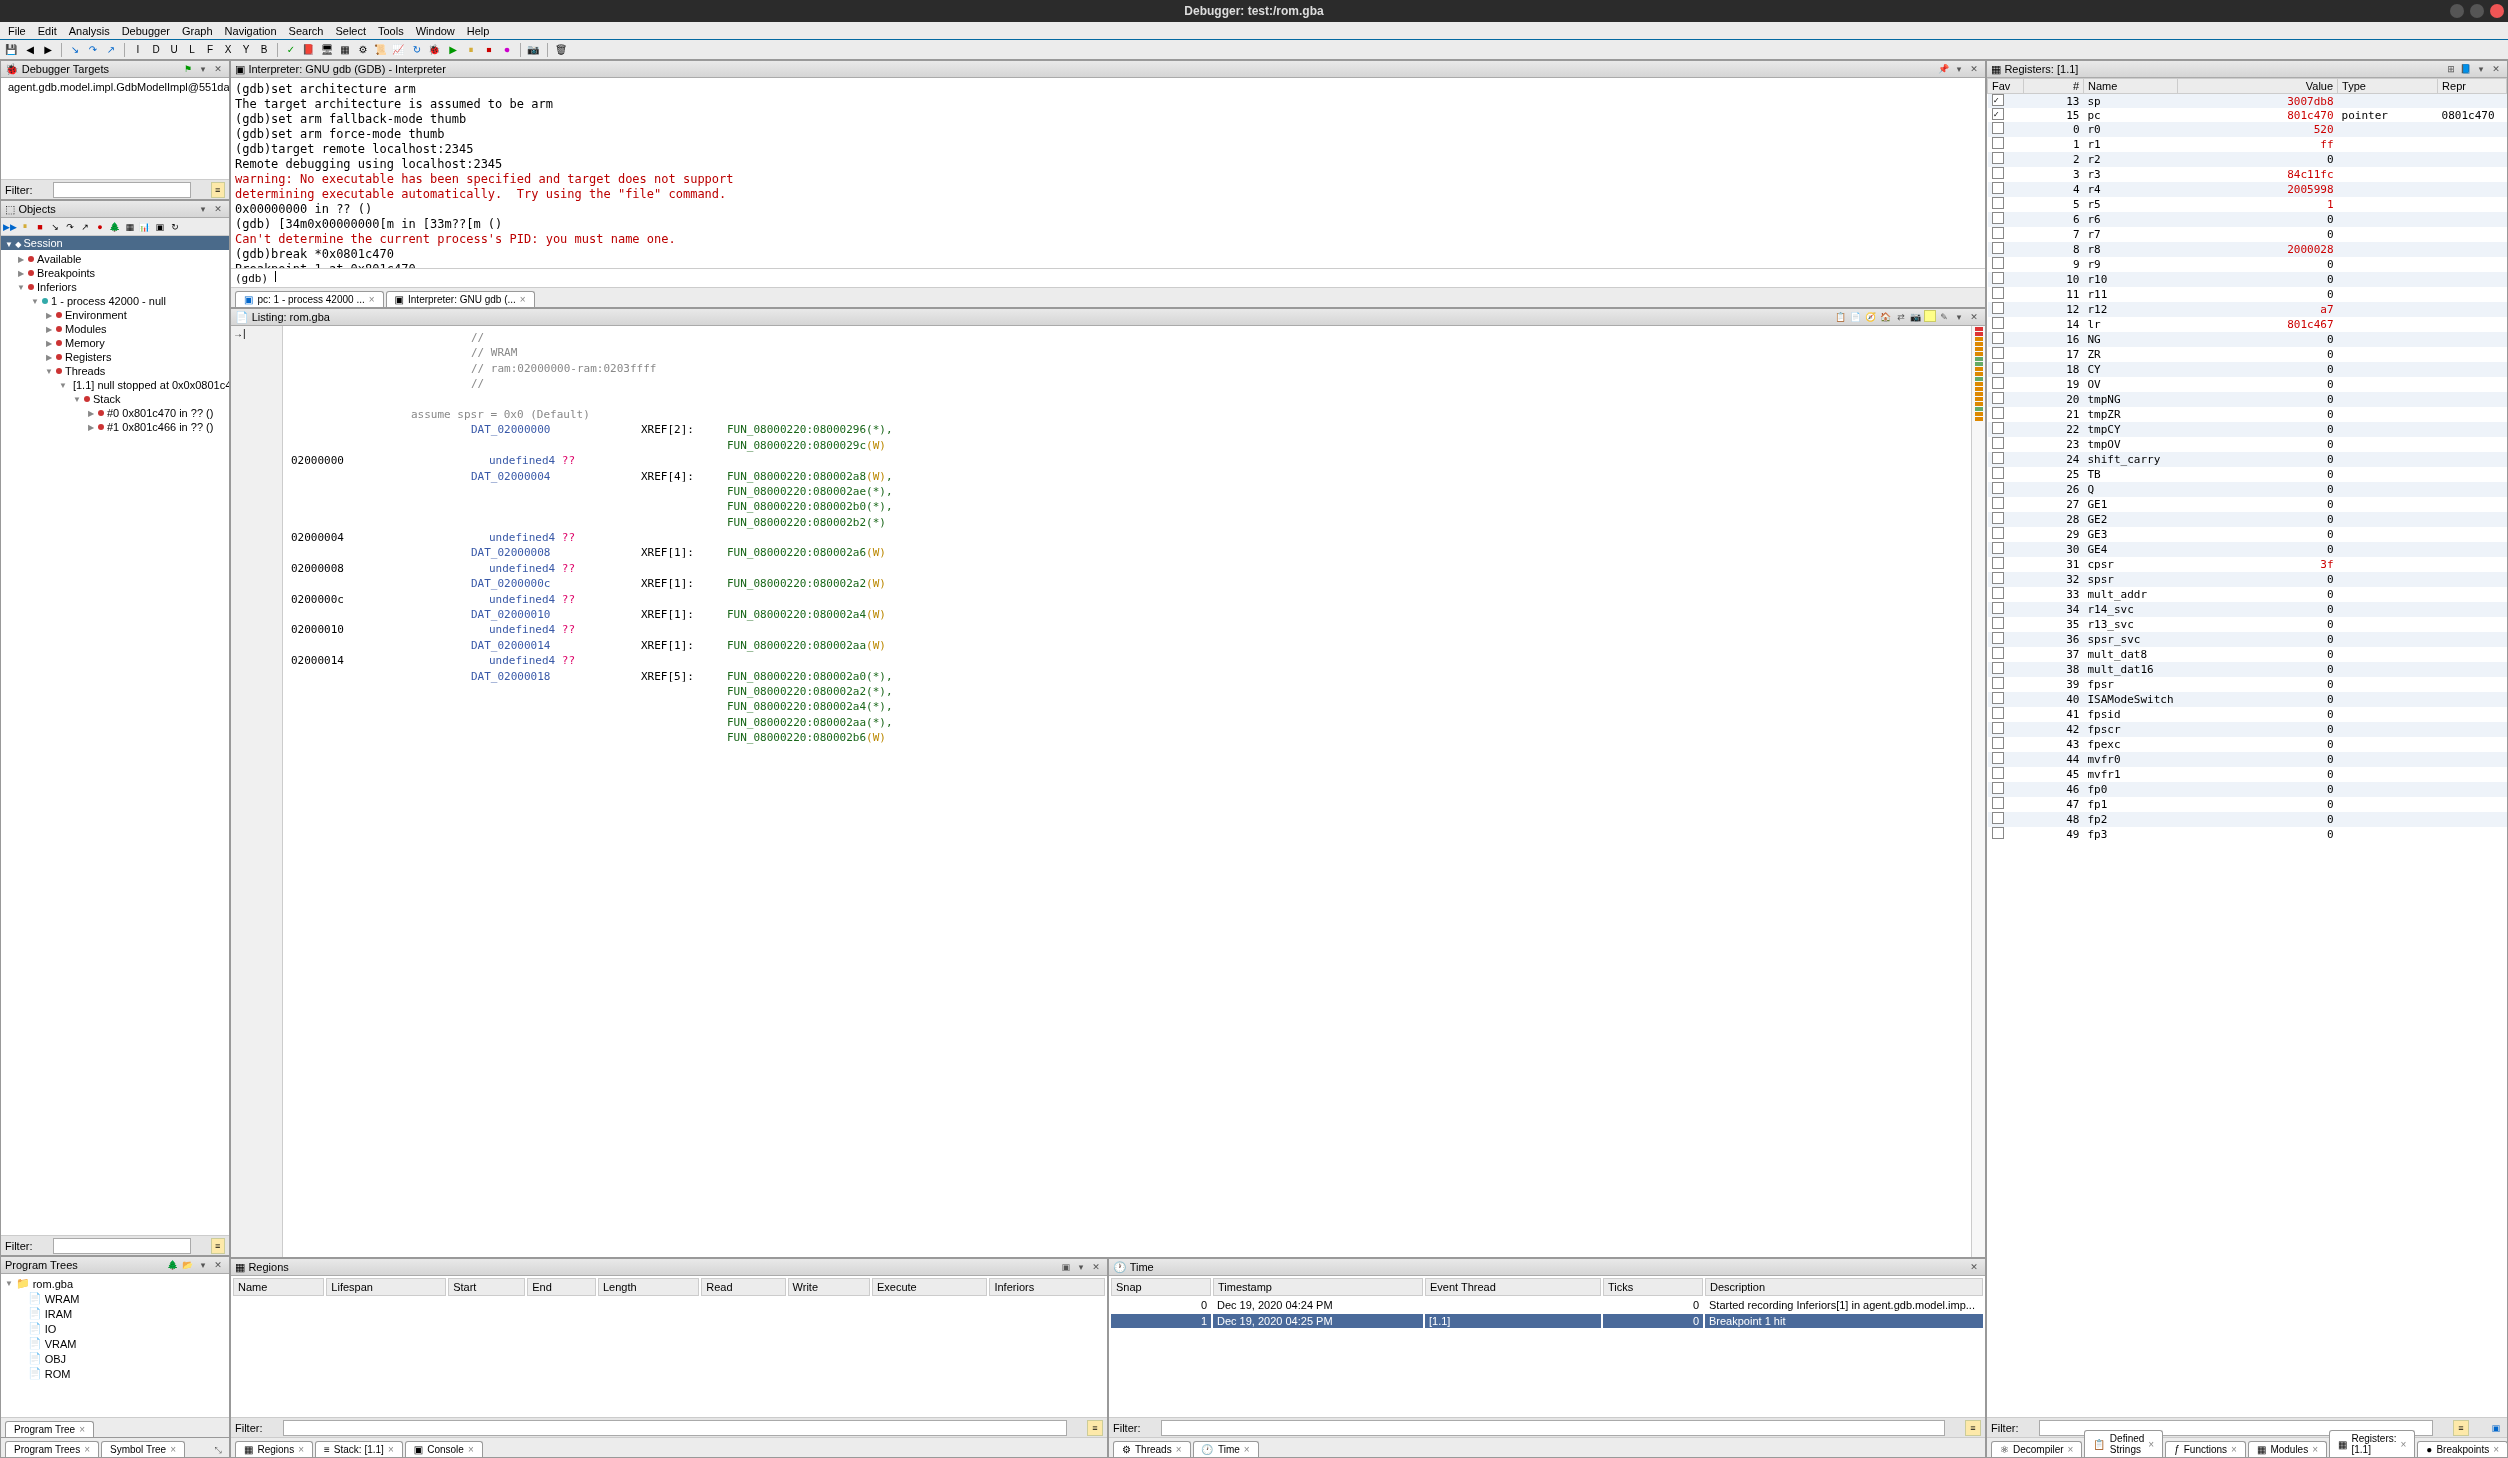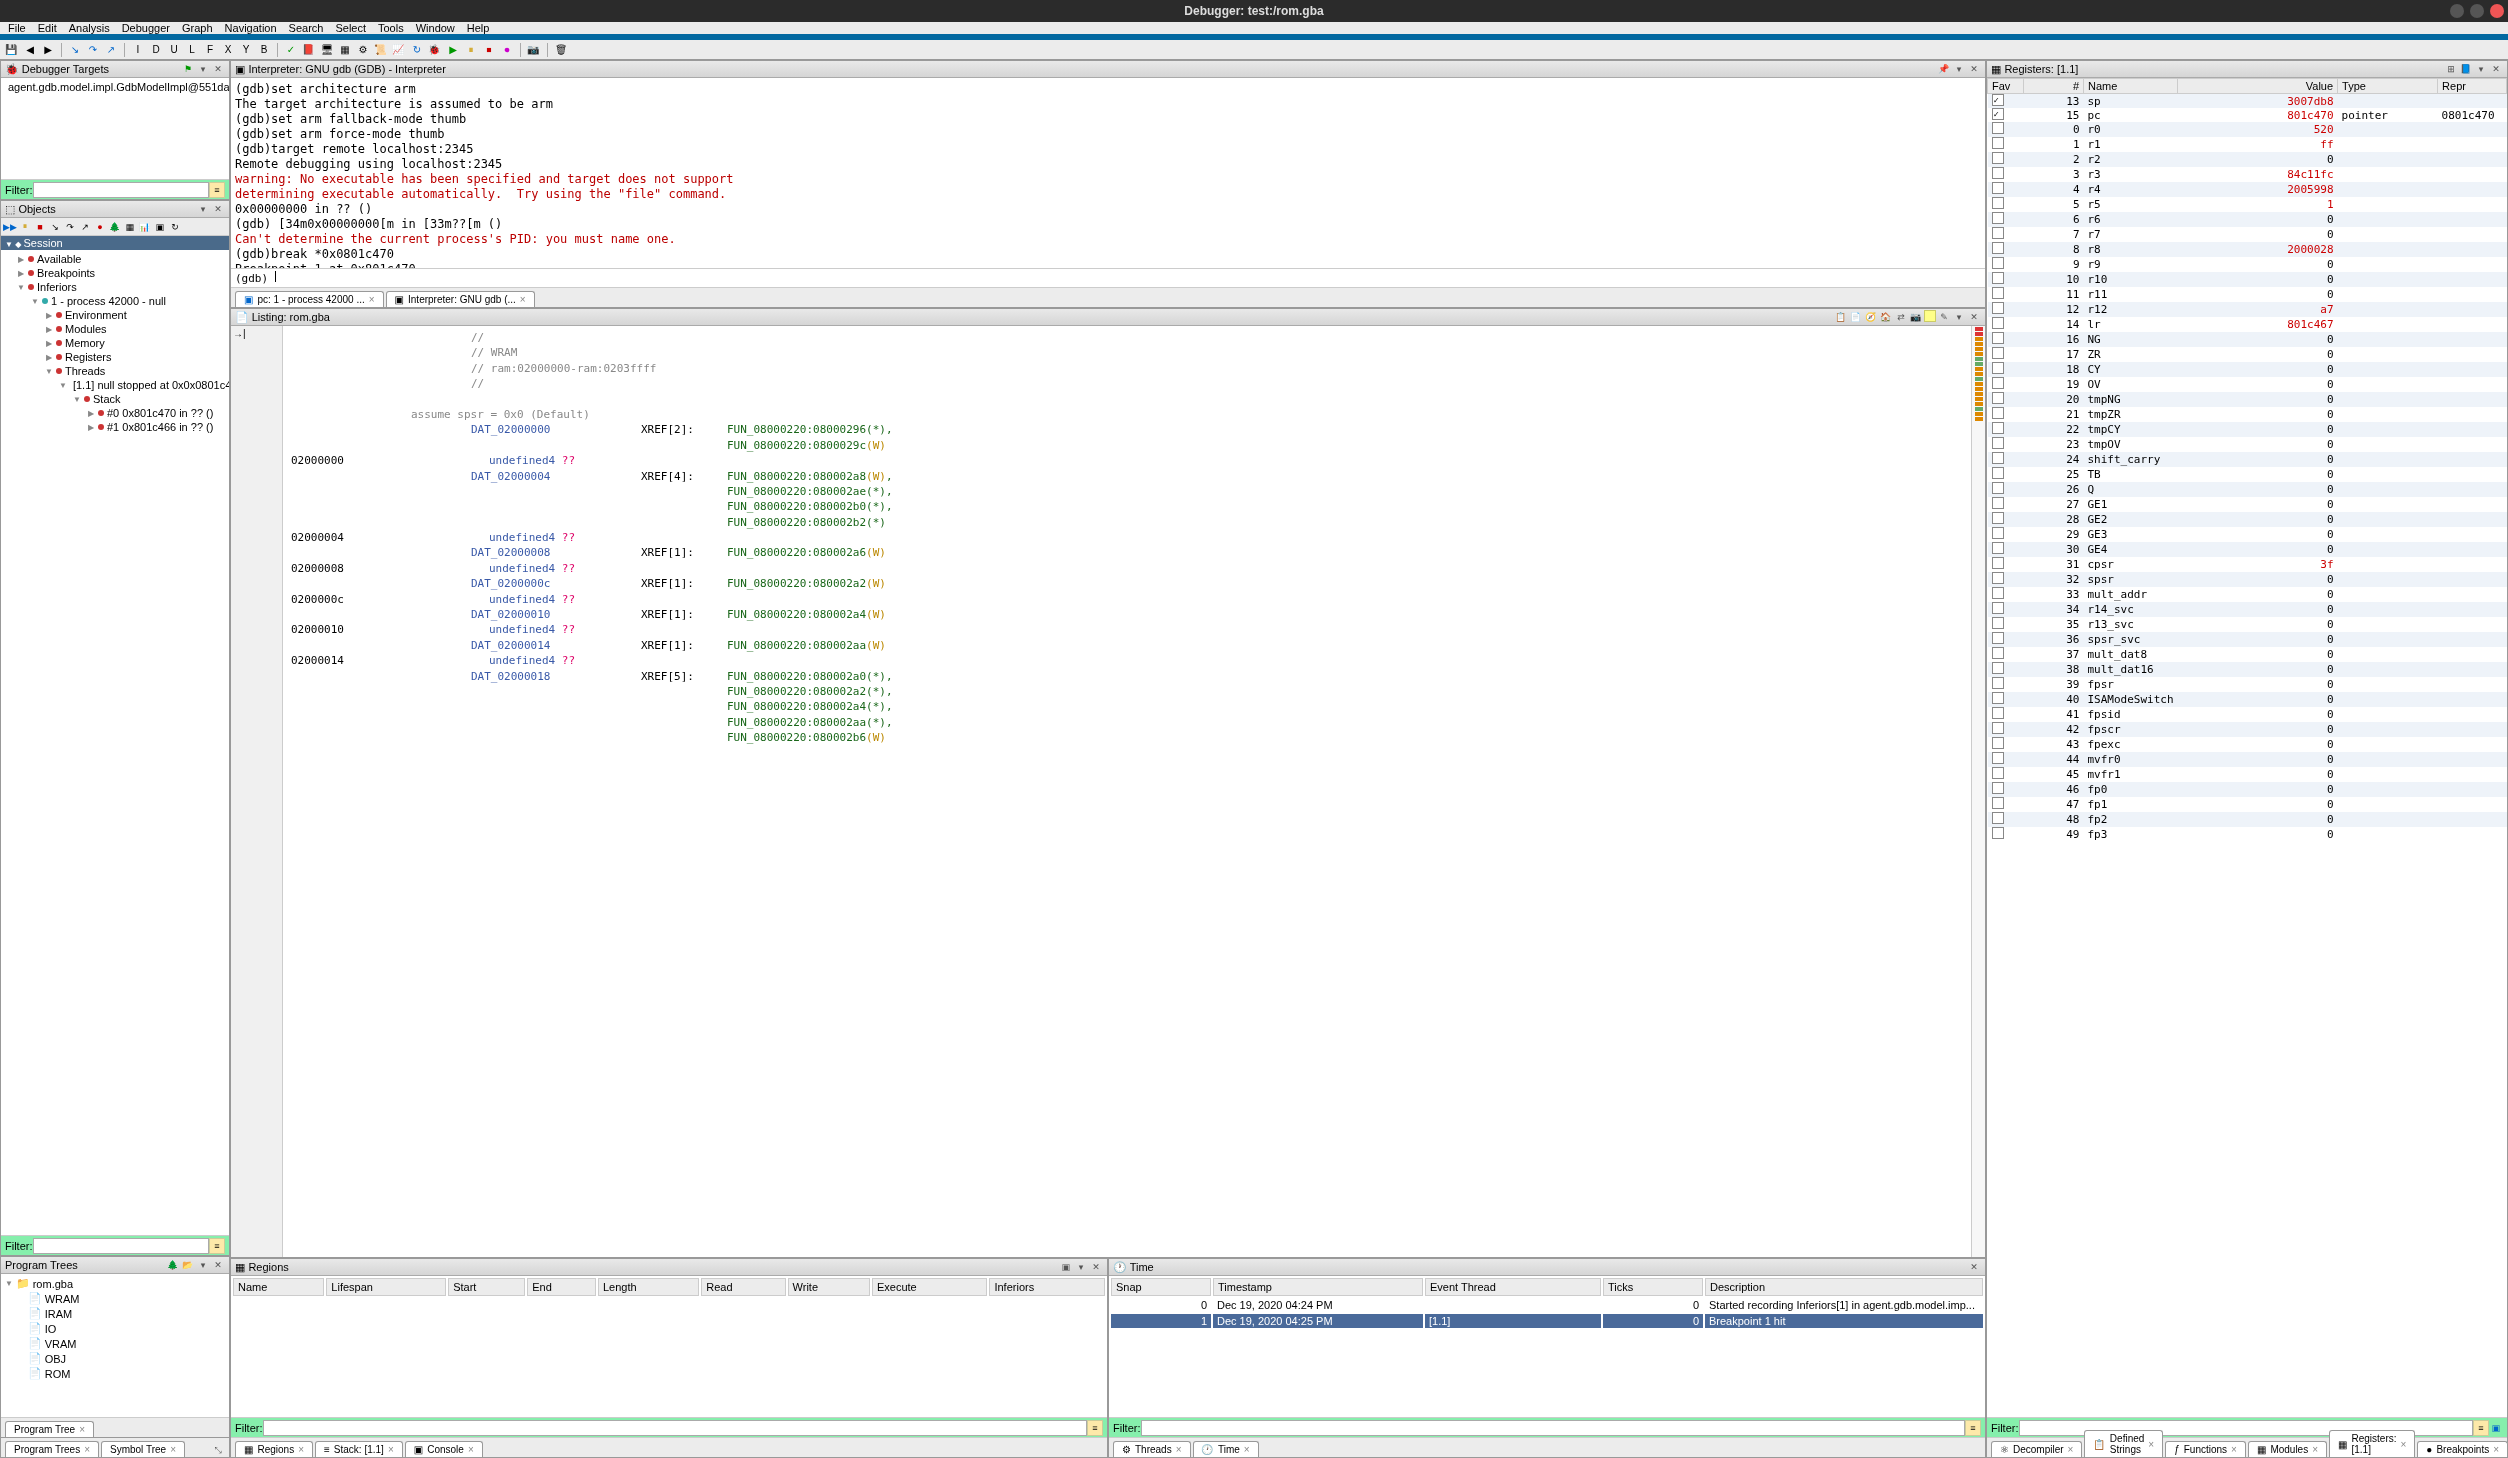--- a/index.html
+++ b/index.html
@@ -3,36 +3,36 @@
 <meta charset="utf-8">
 <style>
 * { box-sizing: border-box; margin: 0; padding: 0; }
 body { font-family: sans-serif; font-size: 11px; background: #000; color: #000; overflow: hidden; }
 .titlebar { background: #2b2b2b; color: #ddd; height: 22px; display: flex; align-items: center; justify-content: center; position: relative; font-size: 12px; font-weight: bold; }
 .titlebar-btns { position: absolute; right: 4px; display: flex; gap: 6px; }
 .tb-btn { width: 14px; height: 14px; border-radius: 7px; display: inline-block; }
 .tb-min { background: #555; }
 .tb-max { background: #555; }
 .tb-close { background: #e55; }
-.menubar { background: #ececec; height: 18px; display: flex; align-items: center; padding: 0 4px; gap: 4px; border-bottom: 6px solid #0369a1; font-size: 11px; }
+.menubar { background: #ececec; height: 18px; display: flex; align-items: center; padding: 0 4px; gap: 4px; border-bottom: 1px solid #0369a1; font-size: 11px; }
 .menubar span { padding: 0 4px; }
 .toolbar { background: #ececec; height: 20px; display: flex; align-items: center; padding: 0 4px; gap: 2px; border-bottom: 1px solid #999; }
 .tool-ico { width: 16px; height: 16px; display: inline-flex; align-items: center; justify-content: center; font-size: 10px; border: 1px solid transparent; }
 .tool-sep { width: 1px; height: 14px; background: #aaa; margin: 0 3px; }
 .main { display: flex; height: calc(100vh - 60px); }
 .col-left { width: 230px; display: flex; flex-direction: column; background: #fff; }
 .col-mid { flex: 1; display: flex; flex-direction: column; background: #fff; }
 .col-right { width: 522px; display: flex; flex-direction: column; background: #fff; }
 .panel { border: 1px solid #999; display: flex; flex-direction: column; min-height: 0; }
 .panel-hdr { background: linear-gradient(#e9e9e9,#d5d5d5); height: 17px; display: flex; align-items: center; padding: 0 4px; font-size: 11px; border-bottom: 1px solid #aaa; }
 .panel-hdr-title { flex: 1; display: flex; align-items: center; gap: 3px; }
 .panel-hdr-btns { display: flex; gap: 1px; }
 .phb { width: 14px; height: 14px; display: inline-flex; align-items: center; justify-content: center; font-size: 9px; color: #555; cursor: pointer; }
 .panel-body { flex: 1; overflow: auto; background: #fff; }
-.filter-row { height: 20px; display: flex; align-items: center; padding: 2px 4px; background: #86efac; border-top: 1px solid #ccc; gap: 0; }
+.filter-row { height: 20px; display: flex; align-items: center; padding: 2px 4px; background: #e5e5e5; border-top: 1px solid #ccc; gap: 20px; }
 .filter-row input { flex: 1; height: 16px; border: 1px solid #aaa; font-size: 10px; padding: 0 2px; }
 .filter-ico { width: 16px; height: 16px; background: #fde9a9; border: 1px solid #cc9; display: inline-flex; align-items: center; justify-content: center; font-size: 9px; }
 .tree { font-size: 11px; padding: 2px; }
 .tree-item { padding: 1px 2px; display: flex; align-items: center; gap: 3px; white-space: nowrap; }
 .tree-bullet { width: 8px; text-align: center; color: #888; font-size: 8px; }
 .tree-dot { width: 6px; height: 6px; border-radius: 3px; display: inline-block; }
 .dot-green { background: #3a3; }
 .dot-red { background: #c33; }
 .dot-cyan { background: #3aa; }
 .indent1 { padding-left: 14px; }

